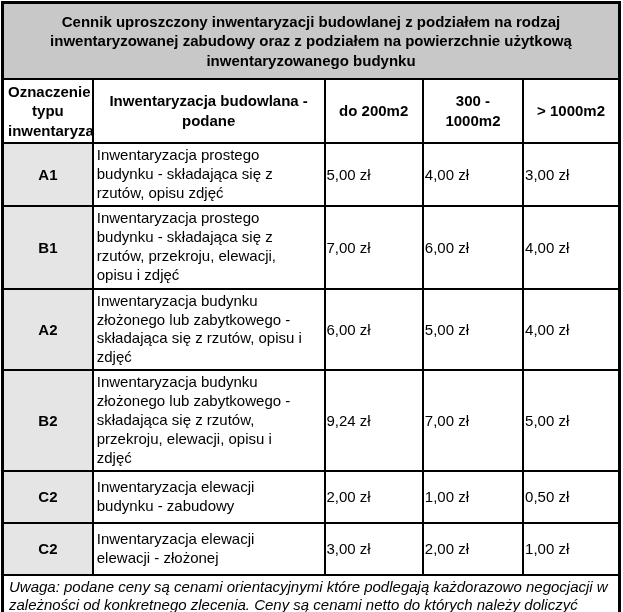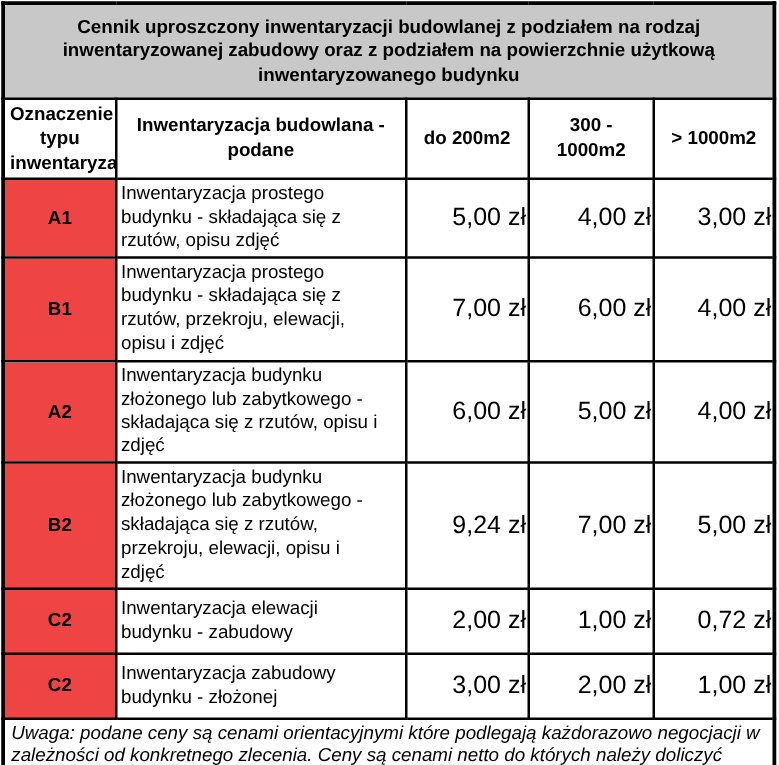--- a/index.html
+++ b/index.html
@@ -53,32 +53,32 @@
     font-weight: bold;
     font-size: 15px;
     text-align: center;
     line-height: 1.3;
     padding: 2px 4px;
   }
   th.row-code {
     font-weight: bold;
     font-size: 15px;
     text-align: center;
-    background: #ef4444;
+    background: #e5e5e5;
   }
   td.scope-cell {
     font-size: 15px;
     line-height: 1.26;
     text-align: left;
     padding: 2px 18px 2px 3px;
     font-weight: normal;
   }
   td.price-cell {
-    font-size: 20px;
-    text-align: right;
+    font-size: 15px;
+    text-align: left;
     font-weight: normal;
     border-radius: 16px;
   }
   tbody tr:nth-of-type(1) { height: 62px; }
   tbody tr:nth-of-type(2) { height: 83px; }
   tbody tr:nth-of-type(3) { height: 81px; }
   tbody tr:nth-of-type(4) { height: 84px; }
   tbody tr:nth-of-type(5) { height: 52px; }
   tbody tr:nth-of-type(6) { height: 52px; }
 
@@ -144,25 +144,25 @@
         <td class="scope-cell">Inwentaryzacja budynku złożonego lub zabytkowego  - składająca się z rzutów, przekroju, elewacji, opisu i zdjęć</td>
         <td class="price-cell">9,24 zł</td>
         <td class="price-cell">7,00 zł</td>
         <td class="price-cell">5,00 zł</td>
       </tr>
       <tr>
         <th class="row-code">C2</th>
         <td class="scope-cell">Inwentaryzacja elewacji budynku - zabudowy</td>
         <td class="price-cell">2,00 zł</td>
         <td class="price-cell">1,00 zł</td>
-        <td class="price-cell">0,72 zł</td>
+        <td class="price-cell">0,50 zł</td>
       </tr>
       <tr>
         <th class="row-code">C2</th>
-        <td class="scope-cell">Inwentaryzacja zabudowy budynku - złożonej</td>
+        <td class="scope-cell">Inwentaryzacja elewacji elewacji - złożonej</td>
         <td class="price-cell">3,00 zł</td>
         <td class="price-cell">2,00 zł</td>
         <td class="price-cell">1,00 zł</td>
       </tr>
     </tbody>
     <tfoot>
       <tr>
         <td class="note-cell" colspan="5">Uwaga: podane ceny są cenami orientacyjnymi które podlegają każdorazowo negocjacji w zależności od konkretnego zlecenia. Ceny są cenami netto do których należy doliczyć podatek VAT 23%</td>
       </tr>
     </tfoot>

